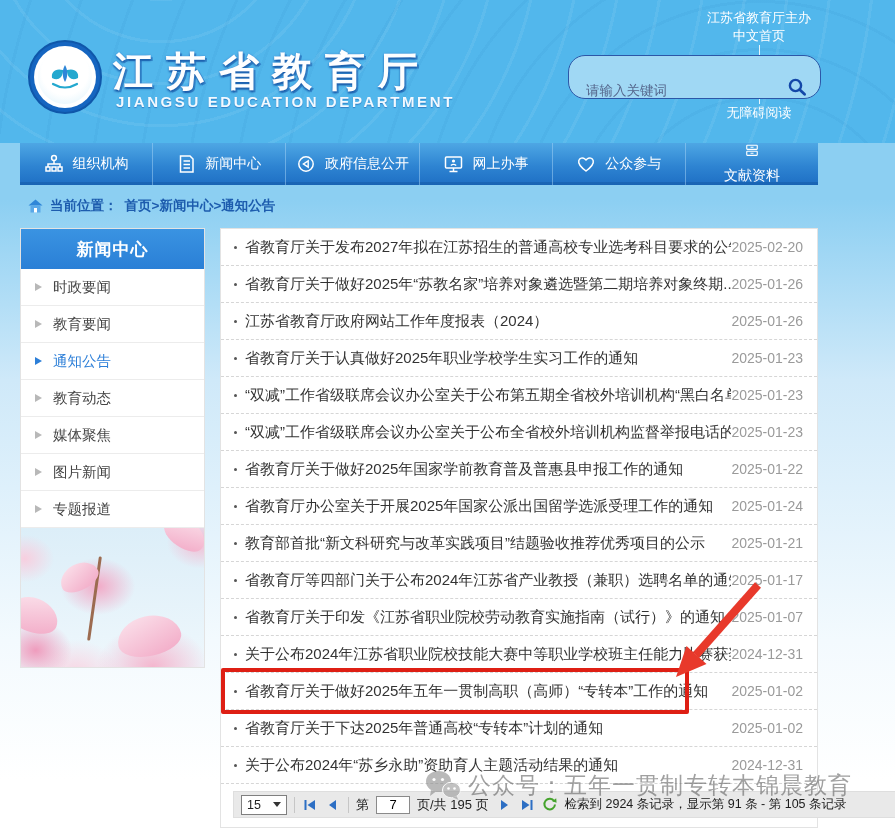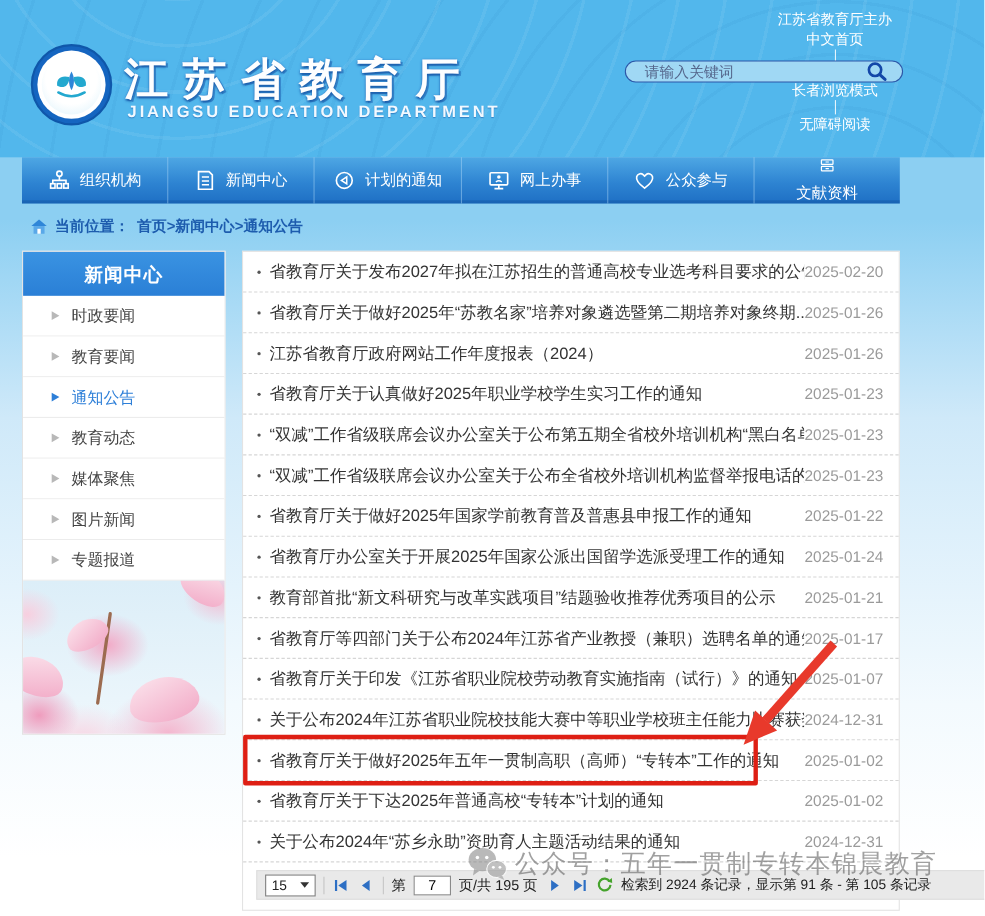--- a/index.html
+++ b/index.html
@@ -23,22 +23,22 @@
           background:#1565c0; border:2px solid #0f57aa; display:flex; align-items:center; justify-content:center; }
   .logo .ring { width:62px; height:62px; border-radius:50%; background:#fff; display:flex; align-items:center; justify-content:center; }
   .logo .core { width:54px; height:54px; border-radius:50%; background:radial-gradient(circle at 50% 40%, #ffffff 55%, #d9f1fb); display:flex; align-items:center; justify-content:center; }
 
   .site-title { position:absolute; left:113px; top:44px; font-size:40px; font-weight:bold; color:#fdfeff;
      letter-spacing:13px; white-space:nowrap;
      text-shadow:0 2px 2px rgba(20,85,165,.8), 0 0 2px #3d85cf, 2px 2px 0 rgba(30,95,175,.55); }
   .site-sub { position:absolute; left:116px; top:93px; font-size:15px; letter-spacing:2.6px; color:#f2f9ff;
      font-weight:bold; text-shadow:0 1px 1px rgba(25,90,170,.6); }
 
-  .search { position:absolute; left:568px; top:55px; width:253px; height:20px; border-radius:17px;
-     background:#a0d8f4; border:1px solid #2c57a8; display:flex; align-items:center; padding:0 12px 0 17px; }
+  .search { position:absolute; left:568px; top:55px; width:253px; height:44px; border-radius:17px;
+     background:#a0d8f4; border:1px solid #2c57a8; display:flex; align-items:flex-end; padding:0 12px 0 17px; }
   .search input { flex:1; border:none; outline:none; background:transparent; font-size:13.5px; color:#2c3e66;
      font-family:inherit; }
   .search input::placeholder { color:#55678c; }
   .search .mag { width:22px; height:22px; cursor:pointer; }
 
   
   .nav { position:absolute; left:20px; top:143px; width:798px; height:42px; display:flex;
      background:linear-gradient(180deg,#4ea7e4 0%, #2e84d2 55%, #1e6fc4 100%);
      box-shadow:inset 0 -3px 0 rgba(12,72,140,.28); }
   .nav-item { flex:1; display:flex; align-items:center; justify-content:center; gap:9px; color:#fff;
@@ -48,21 +48,21 @@
 
   
   .crumb { position:absolute; left:28px; top:197px; display:flex; align-items:center; gap:7px;
      color:#1d5cae; font-size:13.5px; font-weight:bold; }
 
   
   .sidebar { position:absolute; left:20px; top:228px; width:185px; height:440px; background:#fff;
      border:1px solid #e3e3e3; }
   .side-head { height:40px; background:linear-gradient(180deg,#3a93e2,#2a7fd6); color:#fff; font-size:17px;
      font-weight:bold; display:flex; align-items:center; justify-content:center; letter-spacing:1px; }
-  .side-item { height:37px; display:flex; align-items:center; padding-left:26px; gap:11px; font-size:14.5px;
+  .side-item { height:37px; display:flex; align-items:center; padding-left:14px; gap:11px; font-size:14.5px;
      color:#454545; border-bottom:1px solid #ececec; cursor:pointer; background:#fff; }
   .side-item .tri { width:0; height:0; border-left:7px solid #b8b8b8; border-top:4.5px solid transparent;
      border-bottom:4.5px solid transparent; }
   .side-item.active { color:#2d7fd8; }
   .side-item.active .tri { border-left-color:#2d7fd8; }
   .flowers { position:absolute; left:0; top:299px; width:183px; height:139px; overflow:hidden;
      background:
       radial-gradient(ellipse 52px 42px at 8% 88%, #ef9cbd 0%, rgba(239,156,189,0) 70%),
       radial-gradient(ellipse 78px 58px at 72% 100%, #f4b6ce 0%, rgba(244,182,206,0) 72%),
       radial-gradient(ellipse 48px 38px at 98% 10%, #f4bad1 0%, rgba(244,186,209,0) 70%),
@@ -166,21 +166,21 @@
         <path d="M3.5 2 H13 L16 5 V18 H3.5 Z" fill="none" stroke="#fff" stroke-width="1.5"></path>
         <path d="M6.5 7 H13 M6.5 10.5 H13 M6.5 14 H13" stroke="#fff" stroke-width="1.4"></path>
       </svg>
       <span>新闻中心</span>
     </div>
     <div class="nav-item">
       <svg width="20" height="20" viewBox="0 0 20 20">
         <circle cx="10" cy="10" r="7.2" fill="none" stroke="#fff" stroke-width="1.5"></circle>
         <polygon points="12.2,6.8 7.4,10 12.2,13.2" fill="none" stroke="#fff" stroke-width="1.4"></polygon>
       </svg>
-      <span>计划的通知</span>
+      <span>政府信息公开</span>
     </div>
     <div class="nav-item">
       <svg width="21" height="20" viewBox="0 0 21 20">
         <rect x="2.5" y="3" width="16" height="11" rx="1" fill="none" stroke="#fff" stroke-width="1.5"></rect>
         <circle cx="10.5" cy="7" r="1.6" fill="#fff"></circle>
         <path d="M7.8 11.5 Q10.5 9.2 13.2 11.5" fill="none" stroke="#fff" stroke-width="1.3"></path>
         <path d="M10.5 14 V17 M6.5 17.5 H14.5" stroke="#fff" stroke-width="1.5"></path>
       </svg>
       <span>网上办事</span>
     </div>

